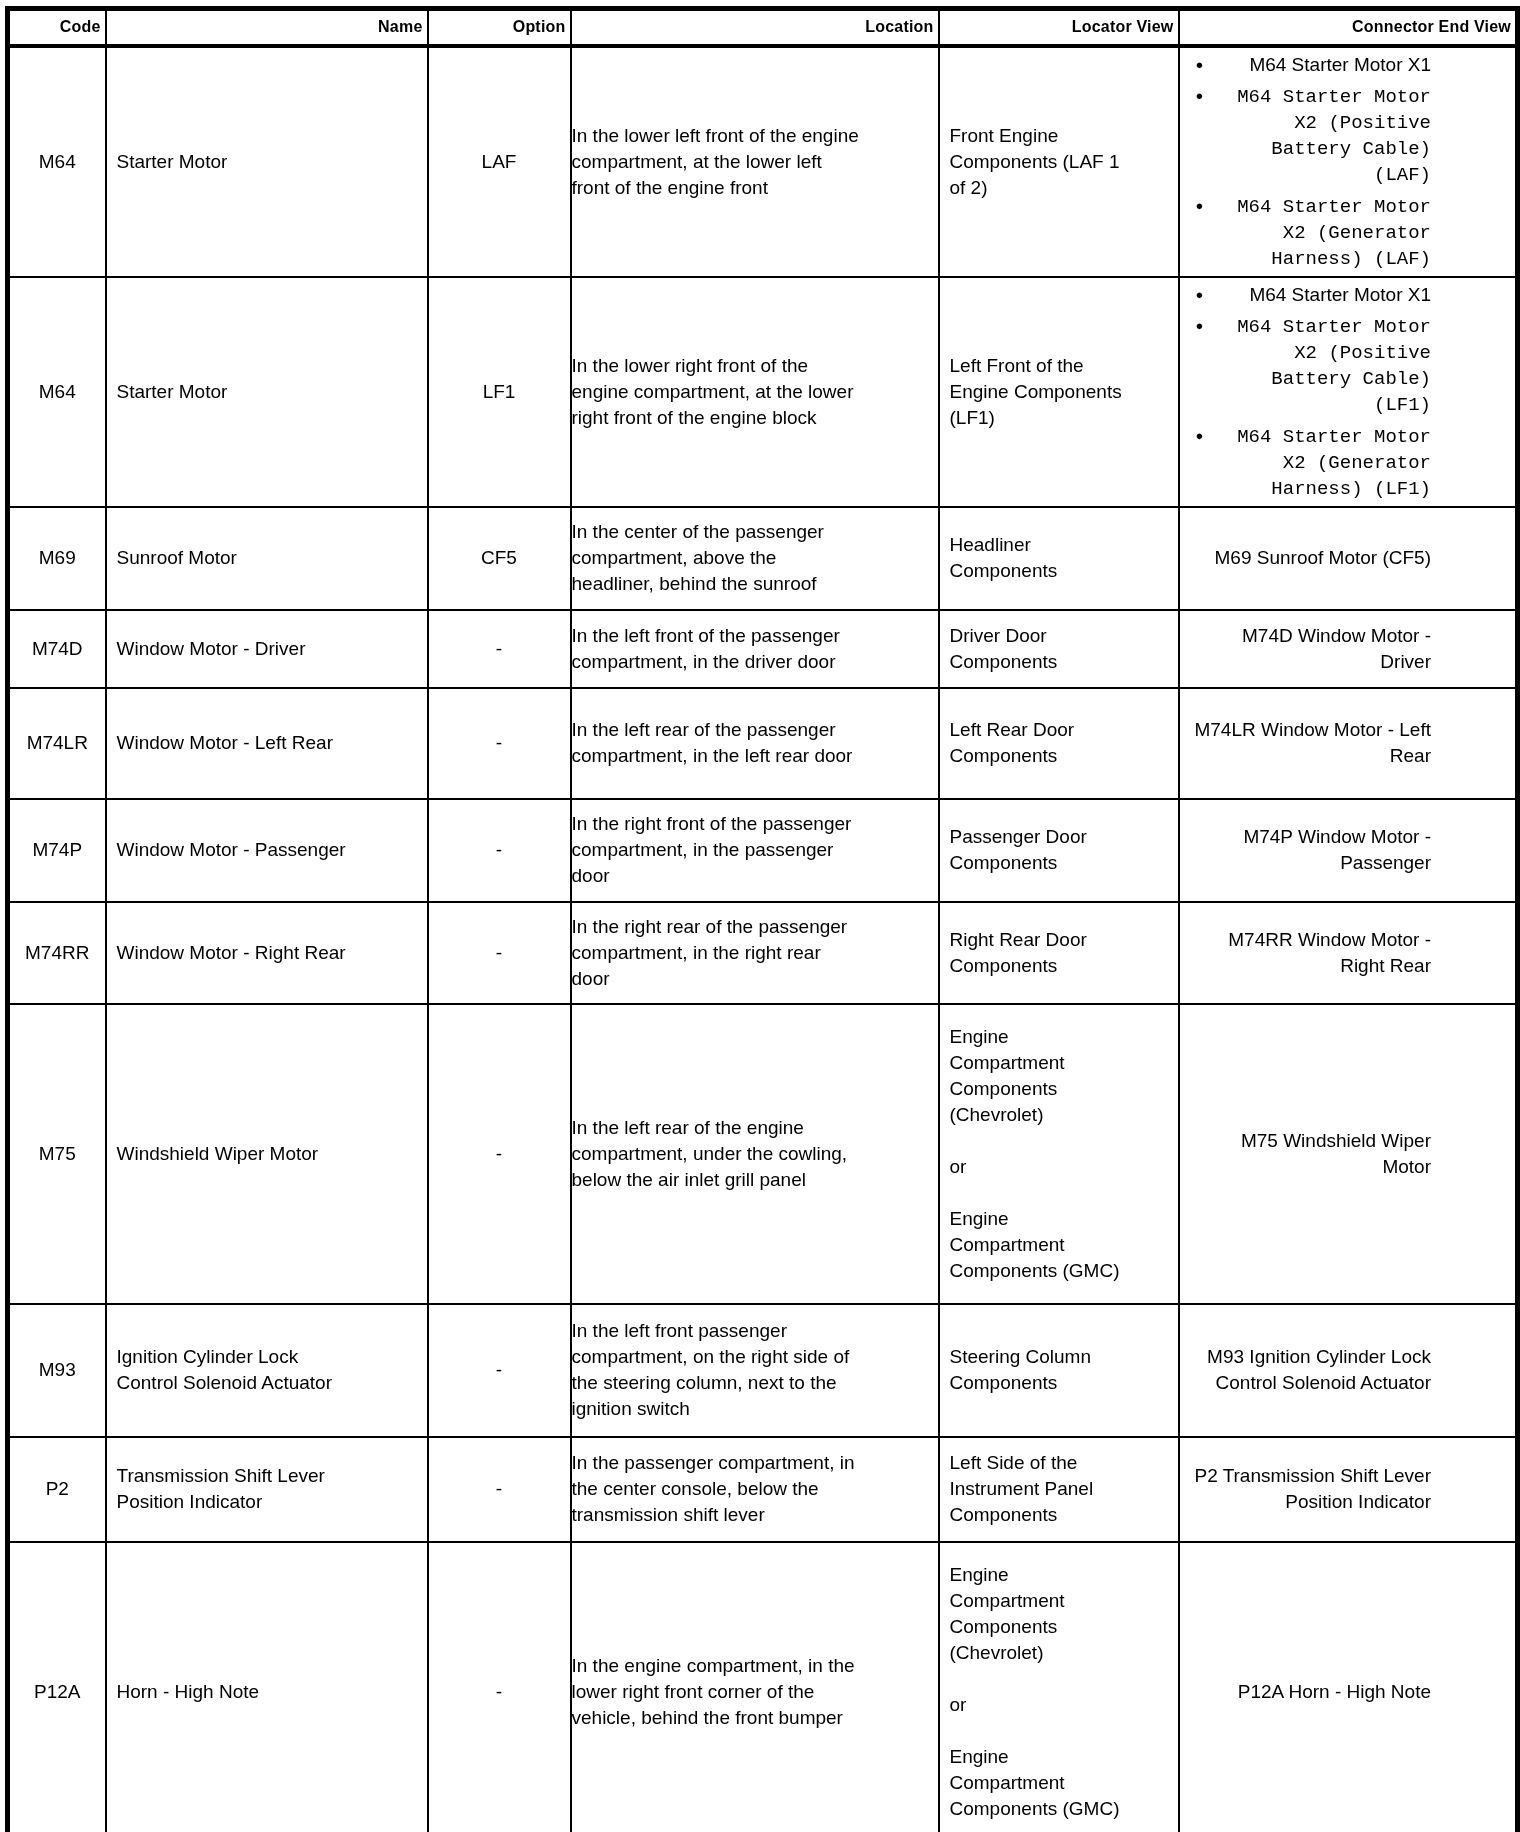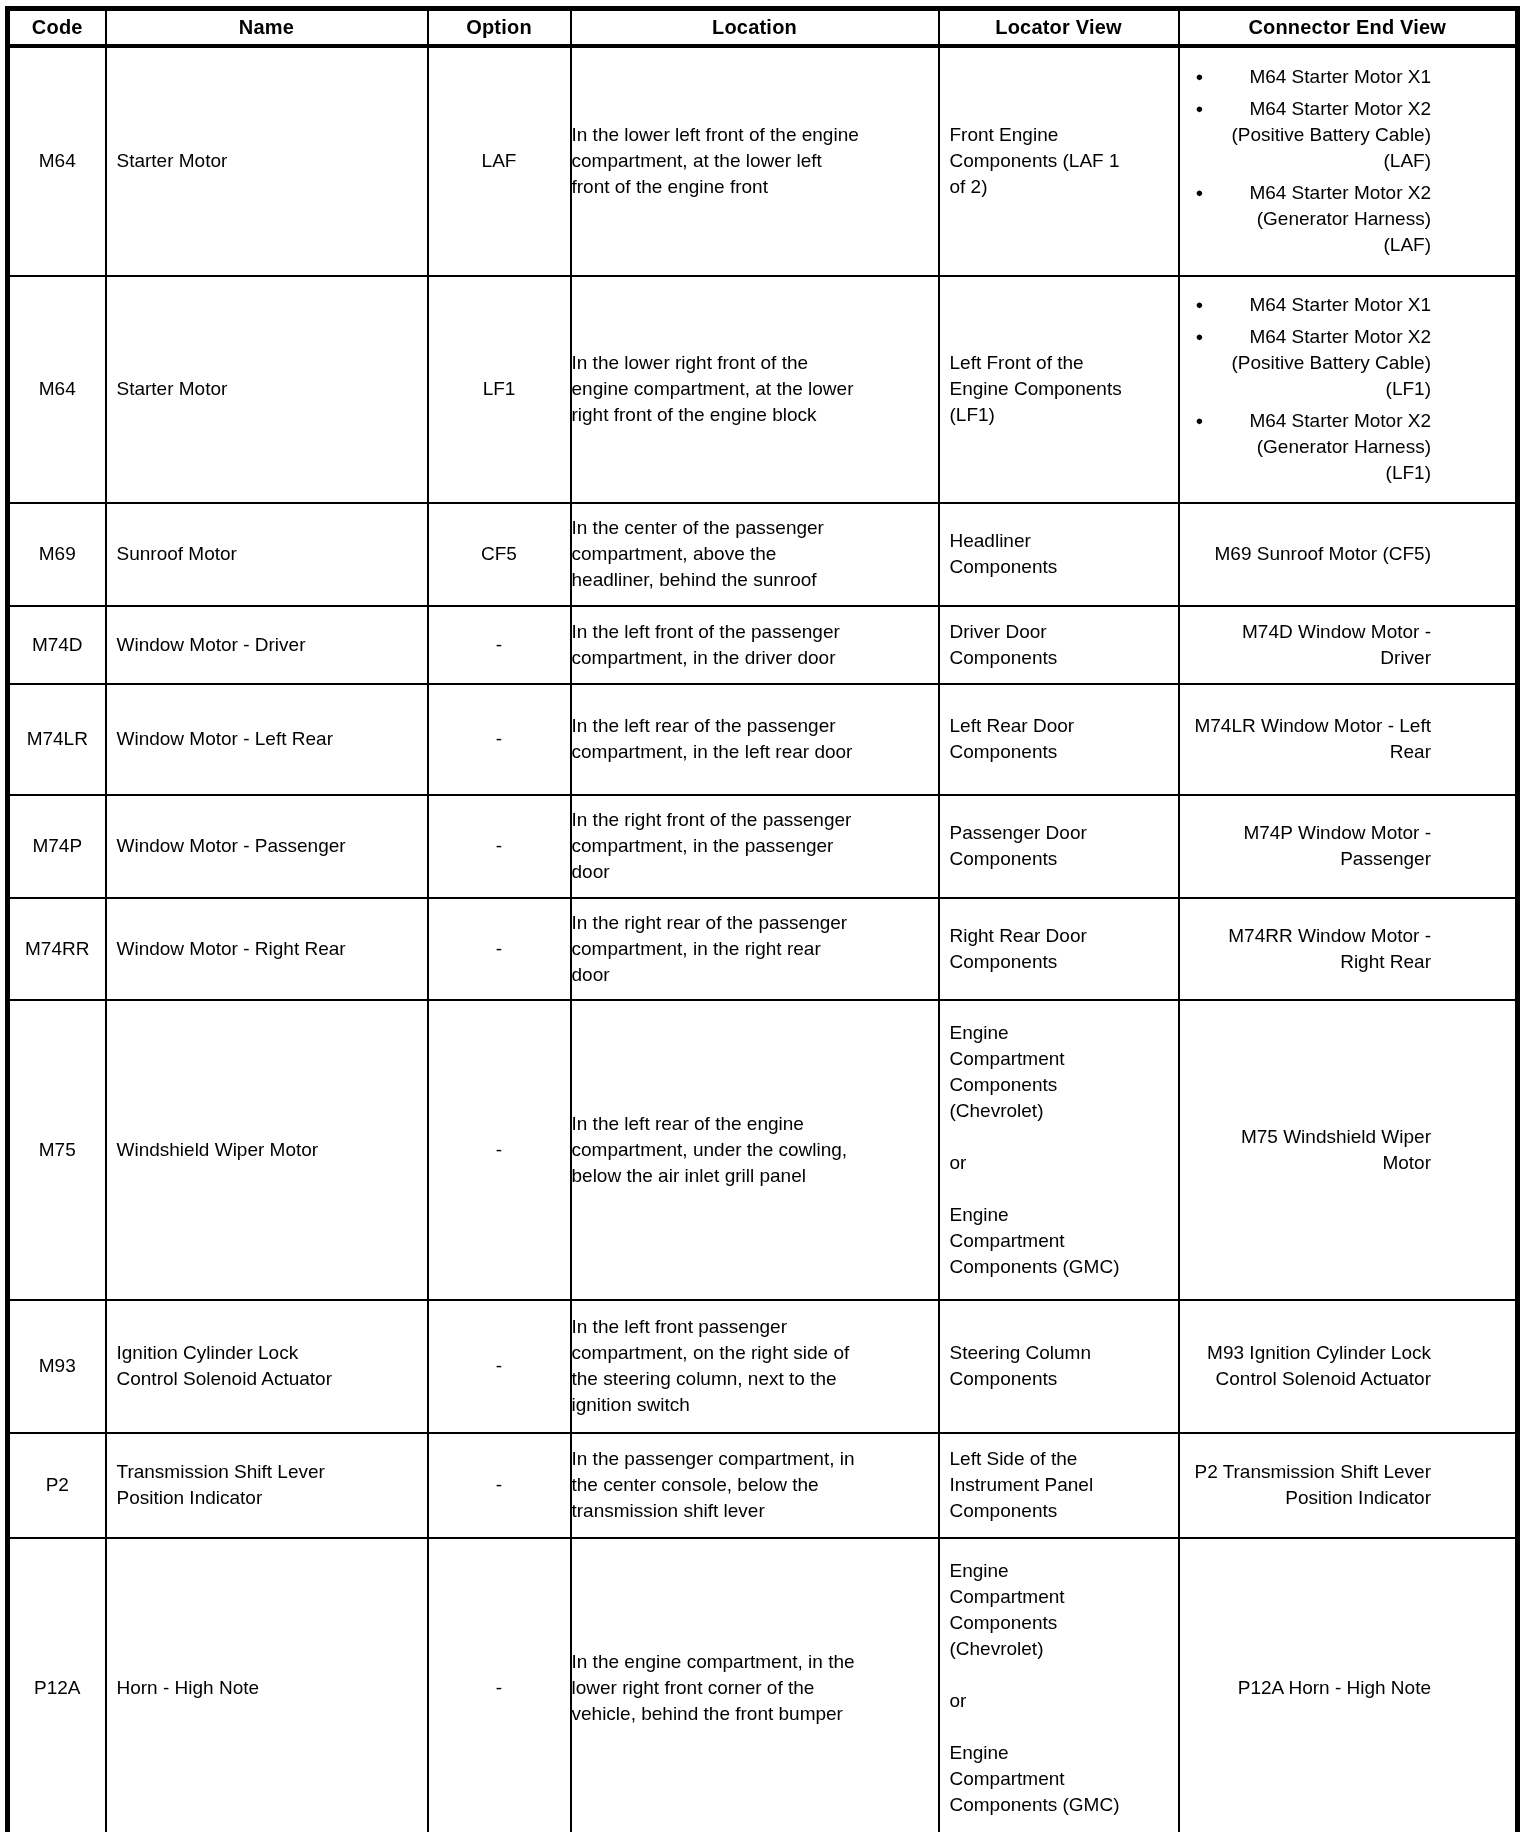--- a/index.html
+++ b/index.html
@@ -26,23 +26,23 @@
   col.c-name    { width: 322px; }
   col.c-option  { width: 143px; }
   col.c-loc     { width: 368px; }
   col.c-locator { width: 240px; }
   col.c-conn    { width: 339px; }
 
   th {
     border: 2px solid #000;
     border-bottom: 4px solid #000;
     height: 37px;
-    font-size: 20px;
+    font-size: 16px;
     font-weight: bold;
-    text-align: center;
+    text-align: right;
     vertical-align: middle;
     padding: 2px 4px;
     letter-spacing: 0.2px;
   }
   td {
     border: 2px solid #000;
     font-size: 19px;
     line-height: 26px;
     vertical-align: middle;
     padding: 4px 6px;
@@ -54,21 +54,21 @@
   td.cell-locator  { padding: 4px 53px 4px 10px; text-align: left; margin-left: 28px; }
   td.cell-connector { padding: 4px 84px 4px 10px; text-align: right; }
 
   .cell-par + .cell-par { margin-top: 26px; }
 
   ul.conn-bullets { list-style: none; }
   ul.conn-bullets li {
     position: relative;
     padding-left: 30px;
   }
-  ul.conn-bullets li + li { margin-top: 6px; }
+  ul.conn-bullets li + li { margin-top: 6px; font-family: Liberation Mono, monospace; }
   ul.conn-bullets li::before {
     content: "●";
     position: absolute;
     left: 6px;
     top: 0;
     font-size: 13px;
     line-height: 26px;
   }
 </style>
 </head>

